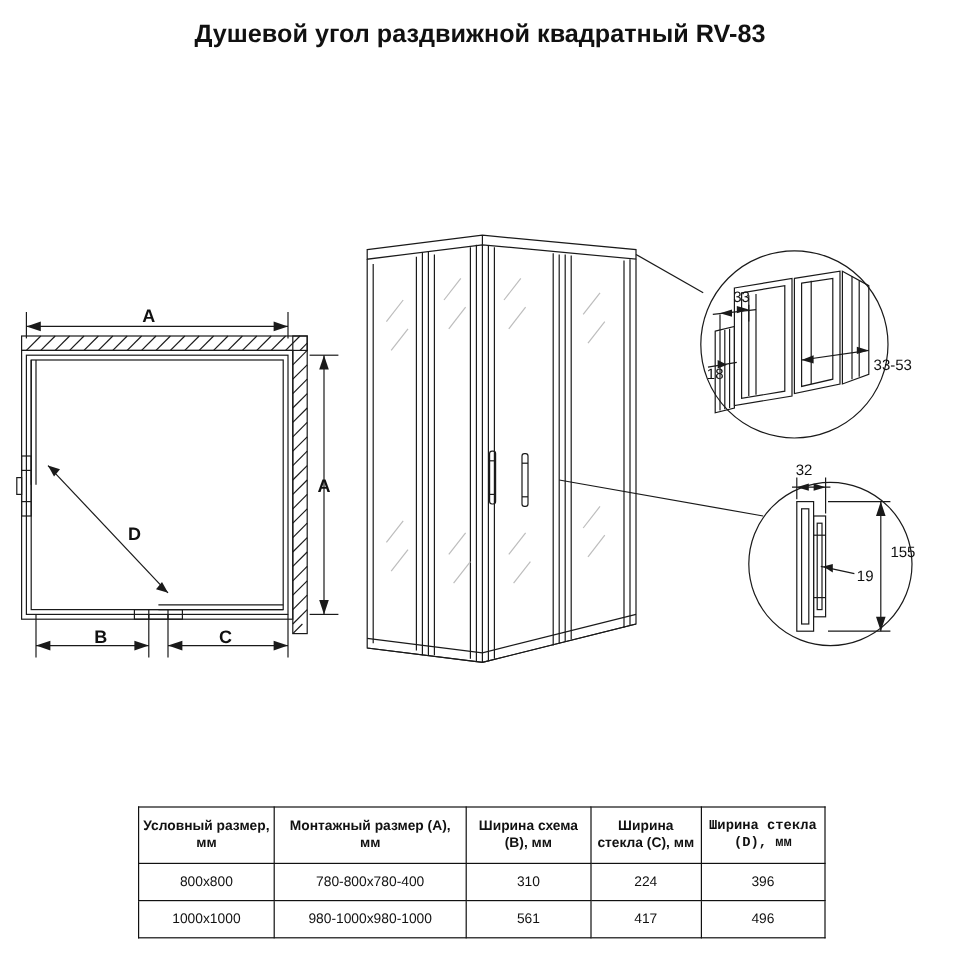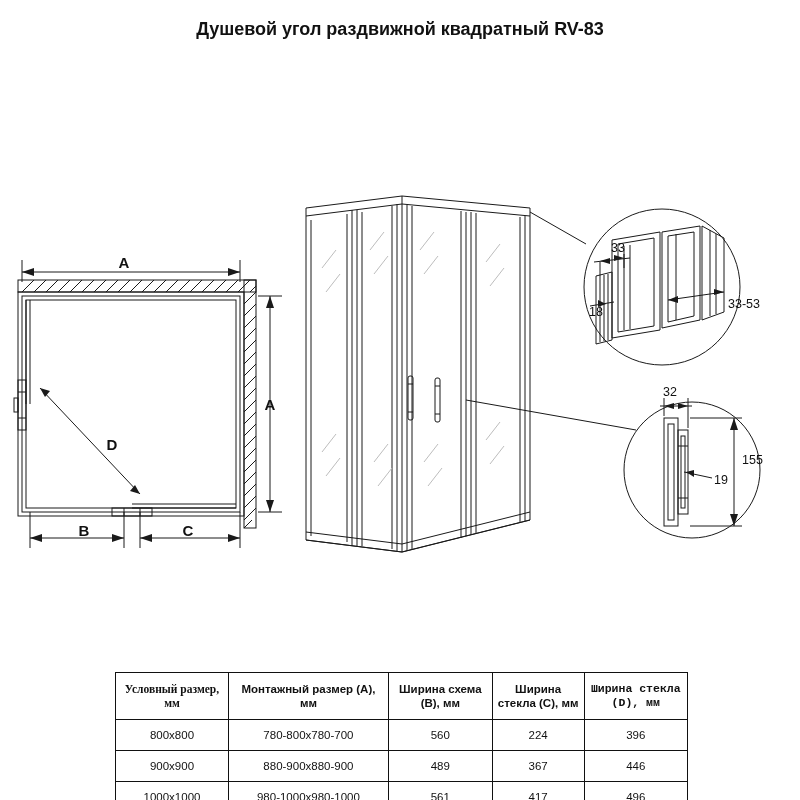--- a/index.html
+++ b/index.html
@@ -14,21 +14,21 @@
     color: #1a1a1a;
     position: relative;
     overflow: hidden;
   }
   .title {
     position: absolute;
     top: 14px;
     left: 0;
     width: 800px;
     text-align: center;
-    font-size: 18px;
+    font-size: 21px;
     line-height: 30px;
     font-weight: bold;
     color: #111;
   }
   .title .line2 { display: block; }
 
   svg.scheme {
     position: absolute;
     top: 0;
     left: 0;
@@ -55,21 +55,21 @@
     padding: 5px 3px;
     line-height: 14px;
     height: 36px;
     vertical-align: middle;
   }
   .spec-table td {
     padding: 5px 3px;
     height: 20px;
     font-weight: normal;
   }
-  .col0 { width: 110px; font-family: Liberation Serif, serif; }
+  .col0 { width: 110px; }
   .col1 { width: 160px; }
   .col2 { width: 101px; }
   .col3 { width: 88px; }
   .col4 { width: 101px; font-family: Liberation Mono, monospace; }
 </style>
 </head>
 <body>
 
 <div class="title">
   <span>Душевой угол раздвижной квадратный RV-83</span>
@@ -341,31 +341,24 @@
       <th class="col0">Условный размер, мм</th>
       <th class="col1">Монтажный размер (A), мм</th>
       <th class="col2">Ширина схема (B), мм</th>
       <th class="col3">Ширина стекла (C), мм</th>
       <th class="col4">Ширина стекла (D), мм</th>
     </tr>
   </thead>
   <tbody>
     <tr>
       <td>800х800</td>
-      <td>780-800х780-700</td>
-      <td>560</td>
+      <td>780-800х780-400</td>
+      <td>310</td>
       <td>224</td>
       <td>396</td>
-    </tr>
-    <tr>
-      <td>900х900</td>
-      <td>880-900х880-900</td>
-      <td>489</td>
-      <td>367</td>
-      <td>446</td>
     </tr>
     <tr>
       <td>1000х1000</td>
       <td>980-1000х980-1000</td>
       <td>561</td>
       <td>417</td>
       <td>496</td>
     </tr>
   </tbody>
 </table>

